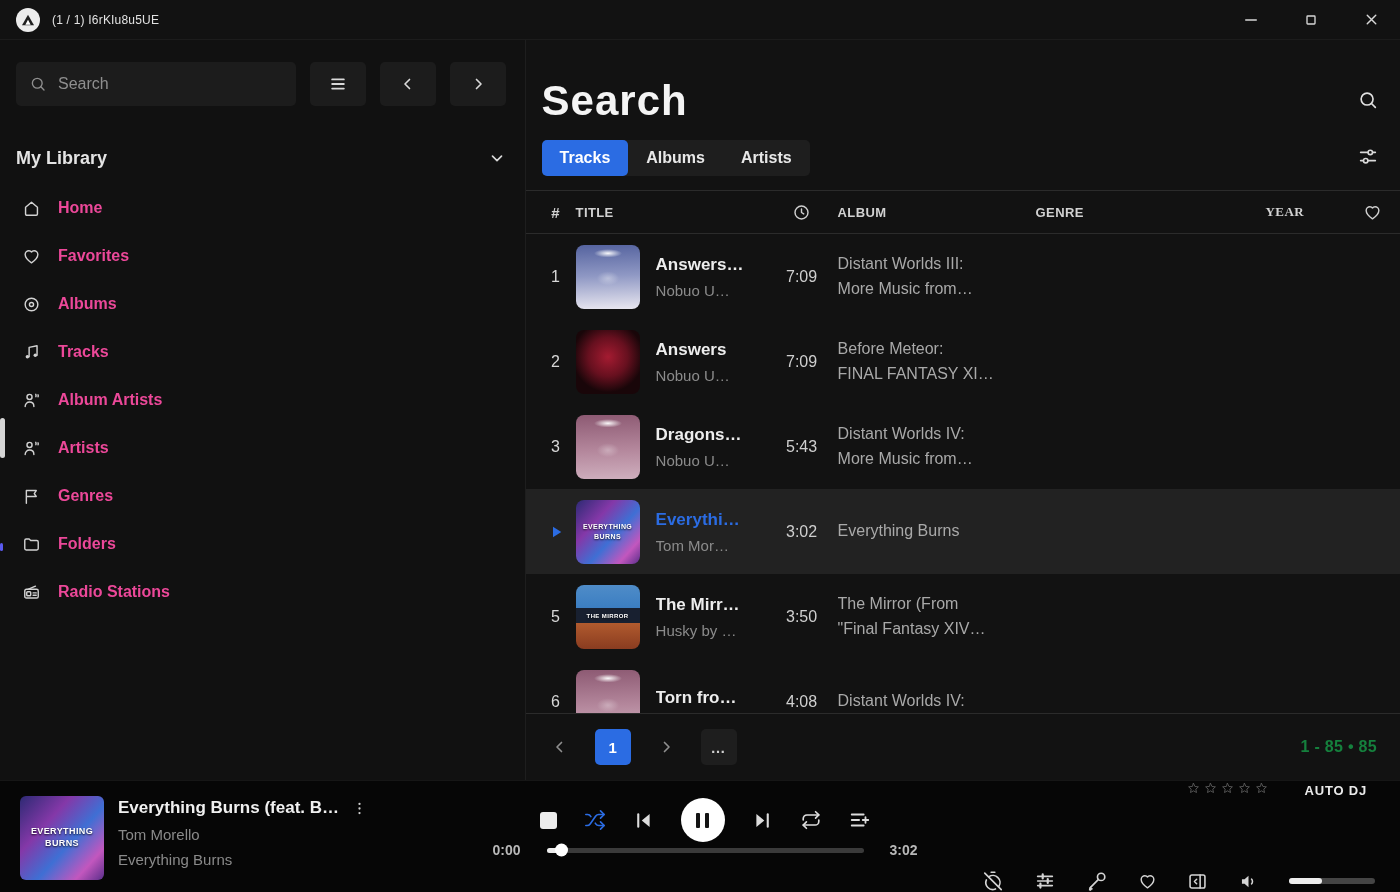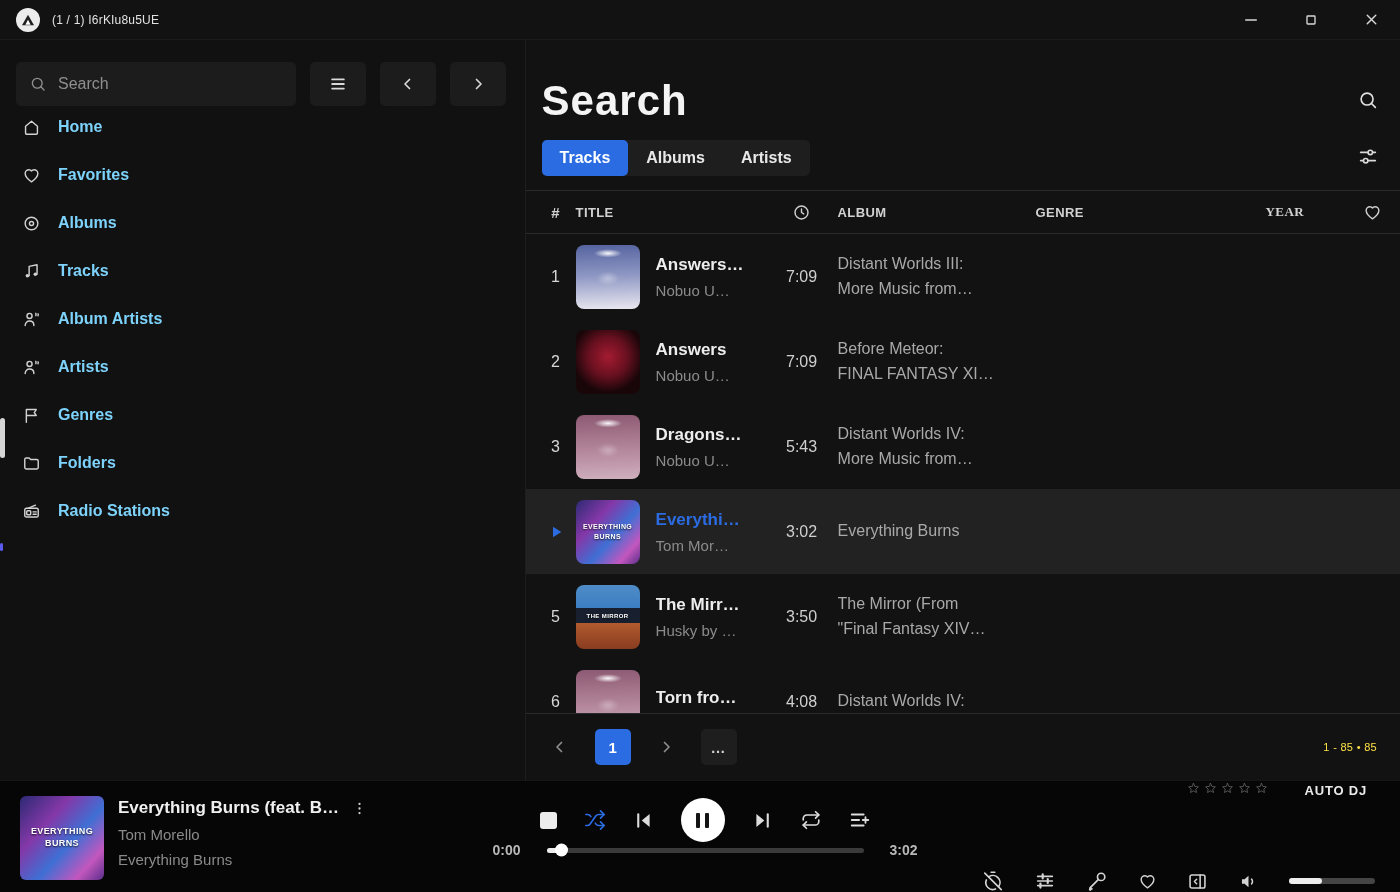--- a/index.html
+++ b/index.html
@@ -37,22 +37,22 @@
     color:#d9d9d9; display:flex; align-items:center; justify-content:center; cursor:pointer; }
   
   .section-header { display:flex; align-items:center; height:28px; color:#e4e4e4;
     font-size:18px; font-weight:600; }
   .section-header.library { margin-top:38px; }
   .section-header.playlists { margin-top:30px; }
   .sh-actions { margin-left:auto; display:flex; align-items:center; gap:27px; }
   .sh-actions .mini { background:none; border:none; color:#d9d9d9; cursor:pointer;
     display:flex; align-items:center; }
   .nav { margin-top:12px; }
-  .nav-item { height:48px; display:flex; gap:17px;
-    padding-left:6px; color:#7dd3fc; font-size:16px; font-weight:600;
+  .nav-item { height:48px; display:flex; align-items:center; gap:17px;
+    padding-left:6px; color:#ec4899; font-size:16px; font-weight:600;
     border-radius:5px; cursor:pointer; }
   .nav-item .nicon { display:flex; color:#d2d2d2; }
   
   .main { flex:1; display:flex; flex-direction:column; background:#121212; }
   .page-head { height:96px; display:flex; align-items:center; padding:26px 21px 0 16px; }
   .page-title { font-size:42px; font-weight:800; color:#f4f4f4; letter-spacing:1px; }
   .head-search { margin-left:auto; background:none; border:none; color:#e0e0e0; cursor:pointer; }
   .tabs-row { height:44px; display:flex; align-items:center; padding:0 21px 0 16px; }
   .tabs { display:flex; background:#1e1e1e; border-radius:5px; }
   .tab { padding:9px 18px; font-size:16px; font-weight:700; color:#e8e8e8;
@@ -105,21 +105,21 @@
   .c-album { color:#a9a9a9; font-size:16px; line-height:1.55; overflow:hidden; }
   .c-album div { white-space:nowrap; overflow:hidden; }
   .c-genre, .c-year, .c-heart { min-height:1px; }
   
   .pagination { height:66px; display:flex; align-items:center; gap:17px; padding:0 23px 0 16px; }
   .pg-btn { width:36px; height:36px; border:none; border-radius:5px; background:none;
     color:#8f8f8f; display:flex; align-items:center; justify-content:center;
     cursor:pointer; font-size:15px; font-weight:700; font-family:inherit; }
   .pg-btn.current { background:var(--accent); color:#fff; }
   .pg-btn.more { background:#1e1e1e; color:#cfcfcf; letter-spacing:1px; }
-  .pg-range { margin-left:auto; color:#fde047; font-size:11px; font-weight:400; letter-spacing:.3px; }
+  .pg-range { margin-left:auto; color:#15803d; font-size:16px; font-weight:700; letter-spacing:.3px; }
   
   .player { height:112px; background:#060606; border-top:1px solid #161616; display:flex; }
   .p-left { width:470px; display:flex; gap:14px; padding:15px 0 0 20px; }
   .p-art { width:84px; height:84px; border-radius:6px; flex:none; }
   .p-art .art-label { font-size:9px; }
   .p-meta { padding-top:2px; overflow:hidden; }
   .p-title-row { display:flex; align-items:center; gap:12px; }
   .p-title { color:#f0f0f0; font-size:17px; font-weight:700; white-space:nowrap; }
   .kebab { background:none; border:none; color:#cfcfcf; cursor:pointer; display:flex; }
   .p-artist, .p-album { color:#8a8a8a; font-size:15px; margin-top:8px; white-space:nowrap; }
@@ -204,20 +204,30 @@
               <path d="M14 6l-6 6 6 6" stroke-width="2.2"></path>
             </svg>
           </button>
         <button class="icon-btn">
             <svg width="18" height="18" viewBox="0 0 24 24" fill="none" stroke="currentColor" stroke-width="1.8" stroke-linecap="round" stroke-linejoin="round">
               <path d="M10 6l6 6-6 6" stroke-width="2.2"></path>
             </svg>
           </button>
       </div>
 
+      <div class="section-header library">
+        <span>My Library</span>
+        <span class="sh-actions">
+            <span class="mini">
+              <svg width="18" height="18" viewBox="0 0 24 24" fill="none" stroke="currentColor" stroke-width="1.8" stroke-linecap="round" stroke-linejoin="round">
+                <path d="M6 9.5l6 6 6-6" stroke-width="2.2"></path>
+              </svg>
+            </span>
+          </span>
+      </div>
 
       <nav class="nav" id="sidebar-nav">
           <div class="nav-item">
             <span class="nicon">
               <svg width="19" height="19" viewBox="0 0 24 24" fill="none" stroke="currentColor" stroke-width="1.8" stroke-linecap="round" stroke-linejoin="round">
                 <path d="M4.5 10.5 12 4l7.5 6.5V19a1.5 1.5 0 0 1-1.5 1.5H6A1.5 1.5 0 0 1 4.5 19Z"></path>
               </svg>
             </span>
             <span>Home</span>
           </div>

